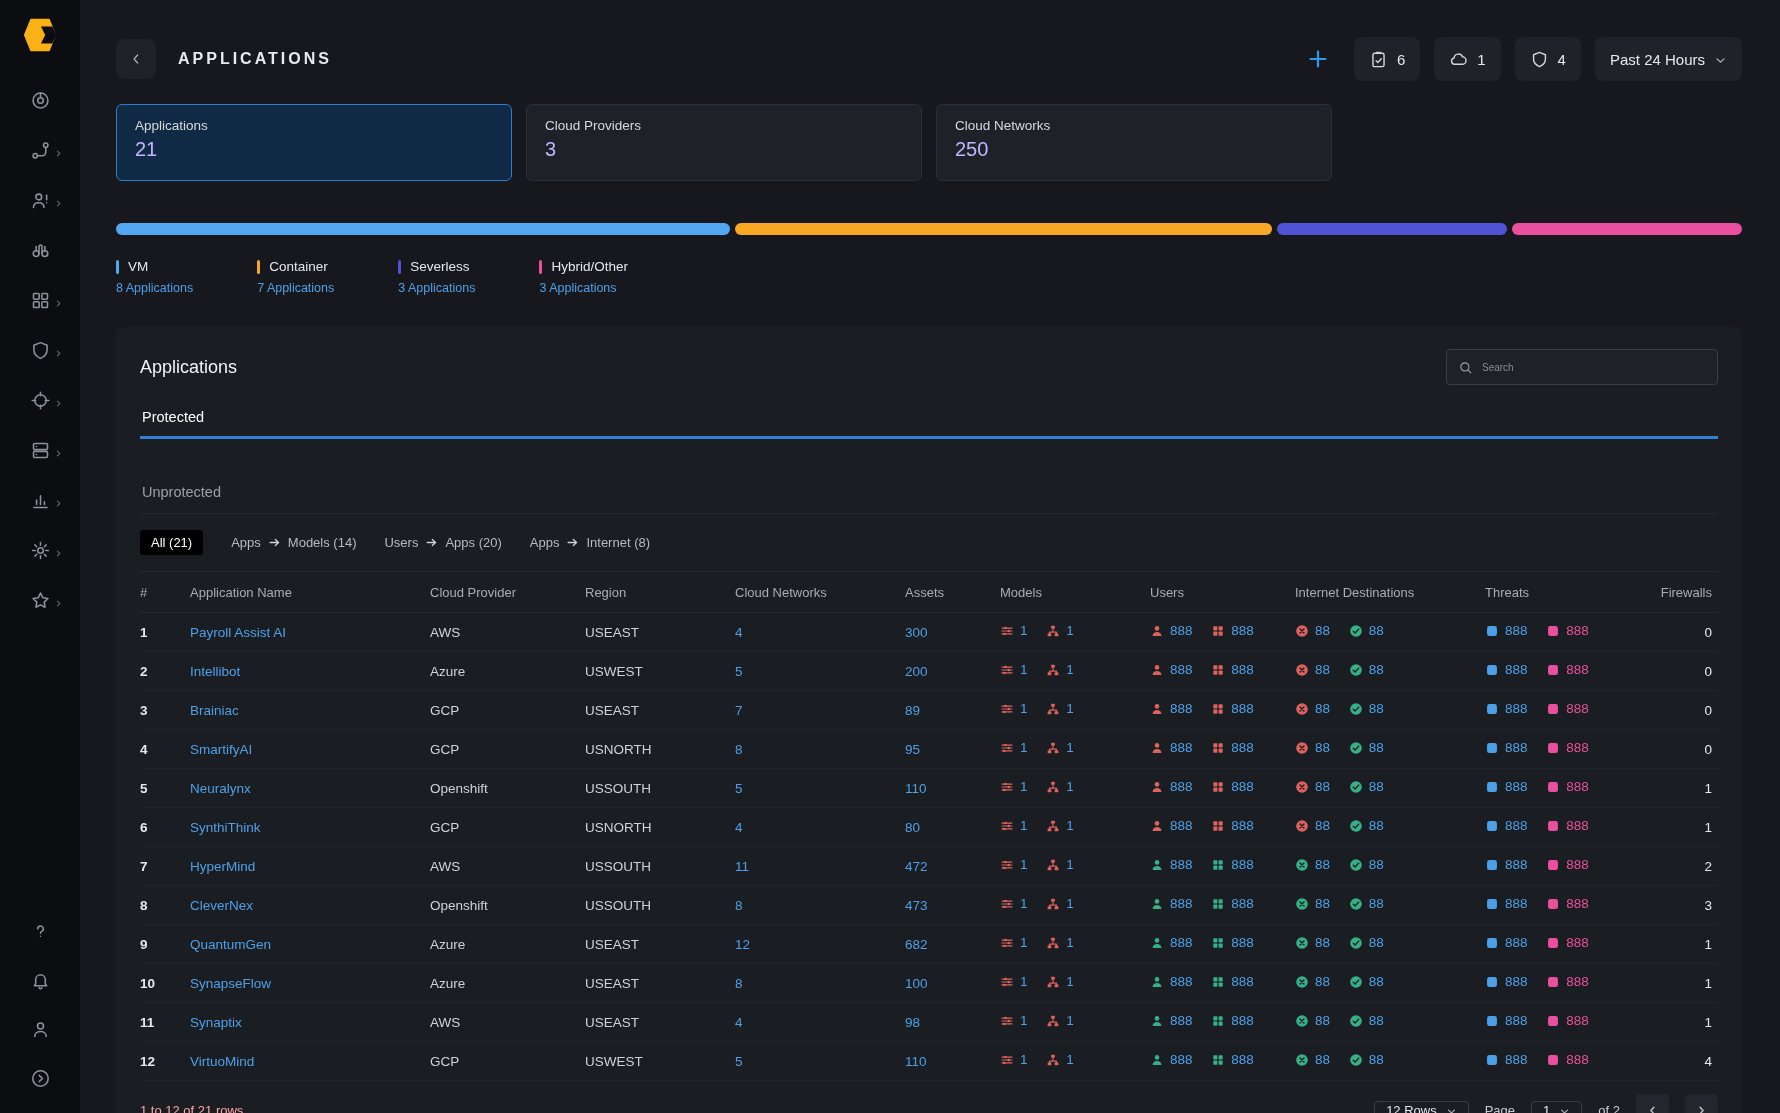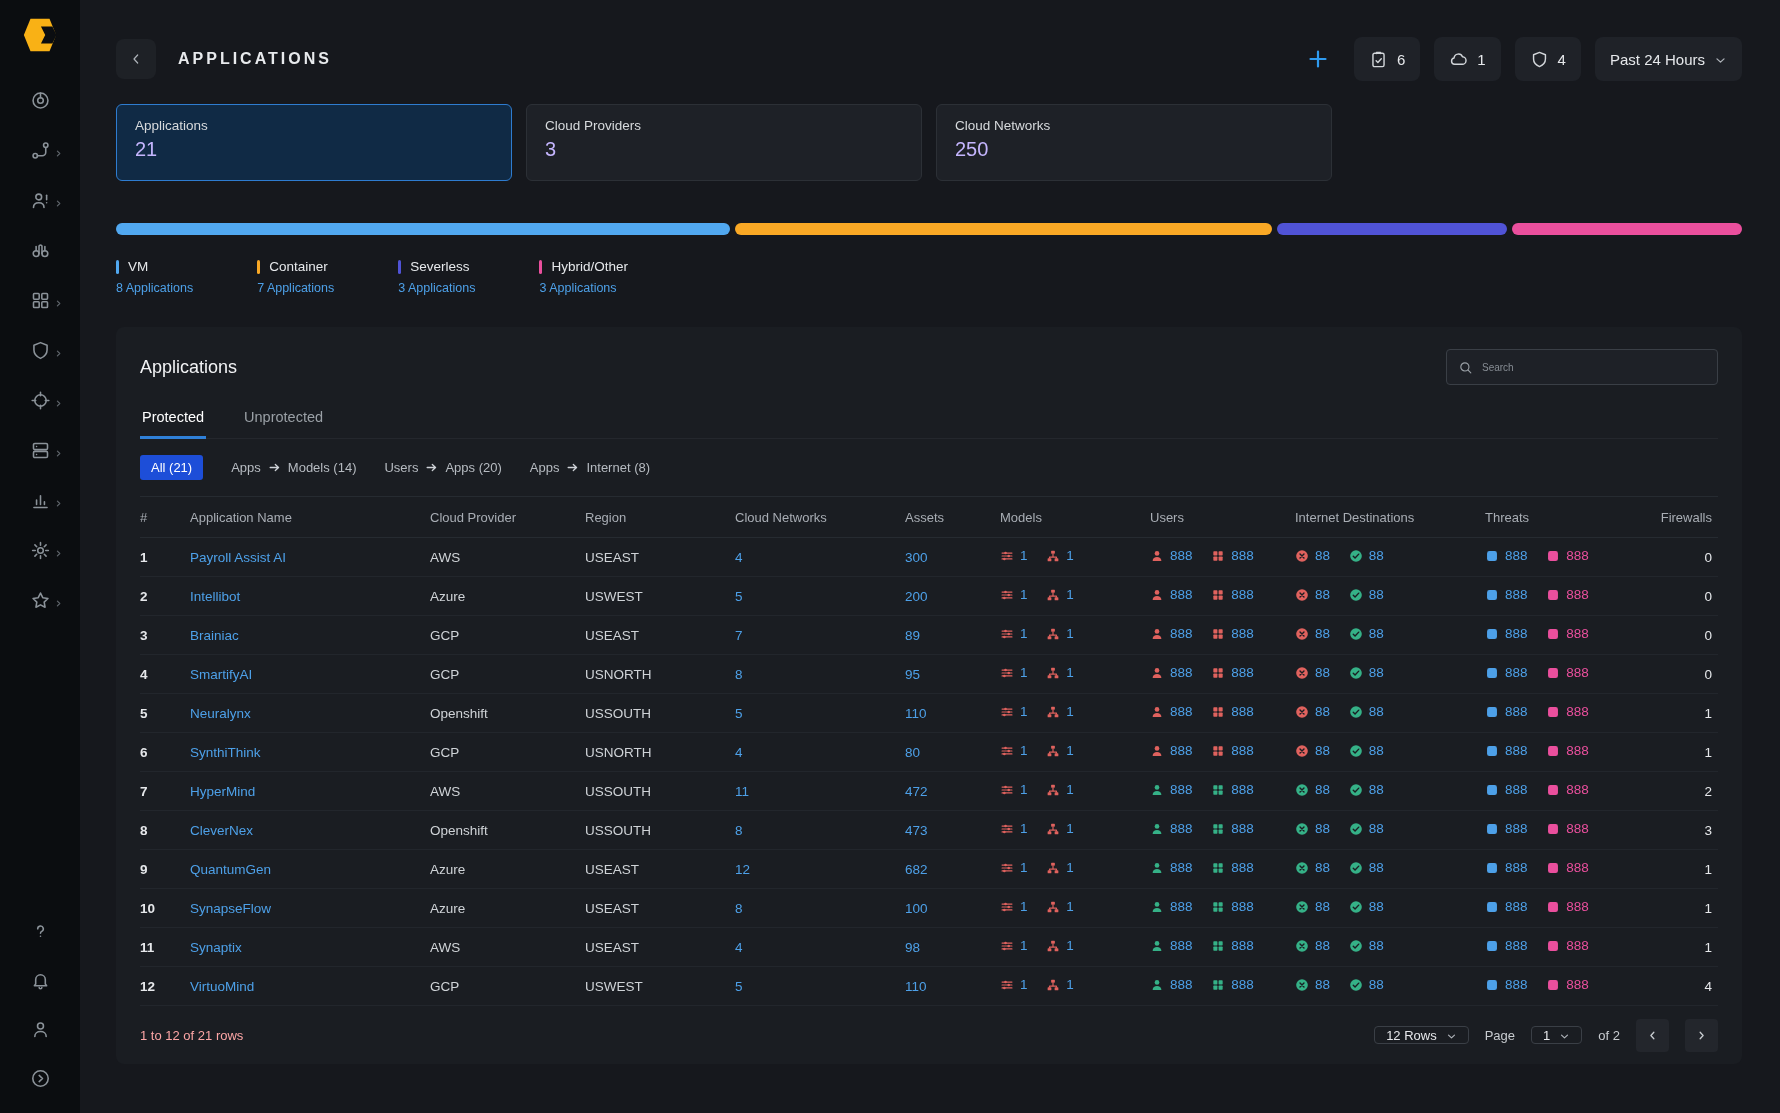--- a/index.html
+++ b/index.html
@@ -78,27 +78,27 @@
   .panel-head { display:flex; align-items:center; justify-content:space-between; }
   .panel-title { font-size:18px; font-weight:500; color:#f2f3f5; }
   .search {
     width:272px; height:36px; background:#1e2127; border:1px solid #3a3f46; border-radius:4px;
     display:flex; align-items:center; gap:9px; padding:0 11px; cursor:text;
   }
   .search .i { width:15px; height:15px; color:#9aa0a6; flex-shrink:0; }
   .search input { flex:1; background:transparent; border:none; outline:none; color:#e6e8eb; font-size:10px; font-family:inherit; min-width:0; }
   .search input::placeholder { color:#878d94; }
 
-  .tabs { display:flex; gap:36px; margin-top:14px; border-bottom:1px solid #24272d; }
+  .tabs { display:flex; gap:36px; margin-top:14px; border-bottom:1px solid #24272d;flex-direction:column; }
   .tab { padding:10px 2px 11px; font-size:14.5px; color:#9aa0a6; cursor:pointer; border-bottom:3px solid transparent; margin-bottom:-1px; }
   .tab.active { color:#ffffff; border-bottom-color:#2f80d8; font-weight:500; }
 
   .pills { display:flex; align-items:center; gap:28px; margin-top:16px; }
   .pill { font-size:13px; color:#b6bbc1; display:flex; align-items:center; gap:7px; cursor:pointer; }
-  .pill.active { background:#1d4ed8; color:#ffffff; border-radius:3px; padding:5px 11px; }
+  .pill.active { background:#000000; color:#ffffff; border-radius:3px; padding:5px 11px; }
   .pill .arrow { width:13px; height:13px; color:#cfd3d8; }
 
   
   .table { margin-top:16px; }
   .thead, .tr {
     display:grid;
     grid-template-columns:50px 240px 155px 150px 170px 95px 150px 145px 190px 150px 1fr;
     align-items:center;
   }
   .thead { height:42px; border-top:1px solid #262b31; border-bottom:1px solid #262b31; }

